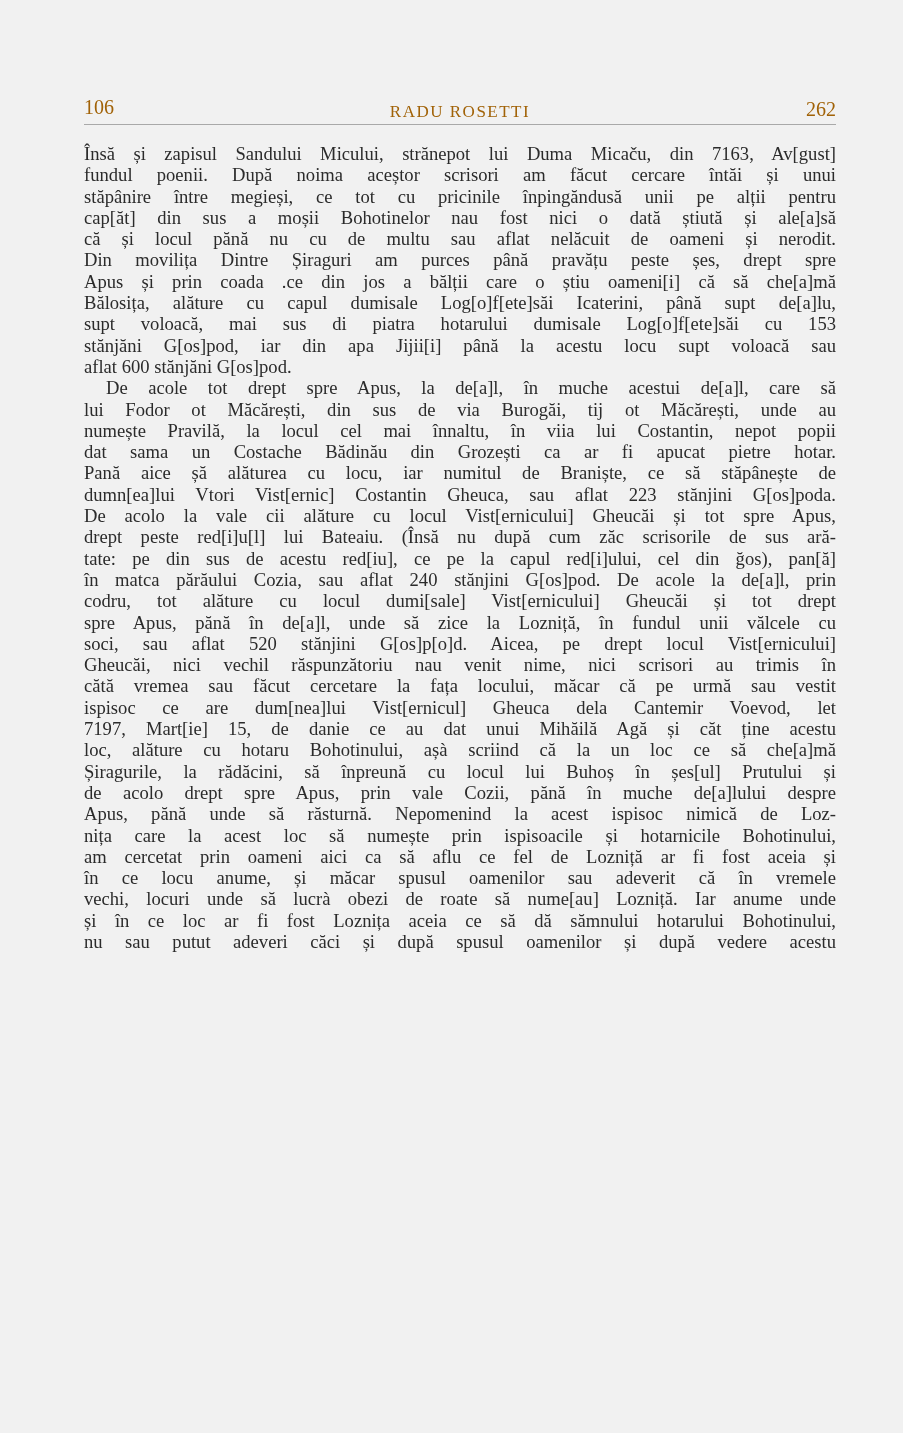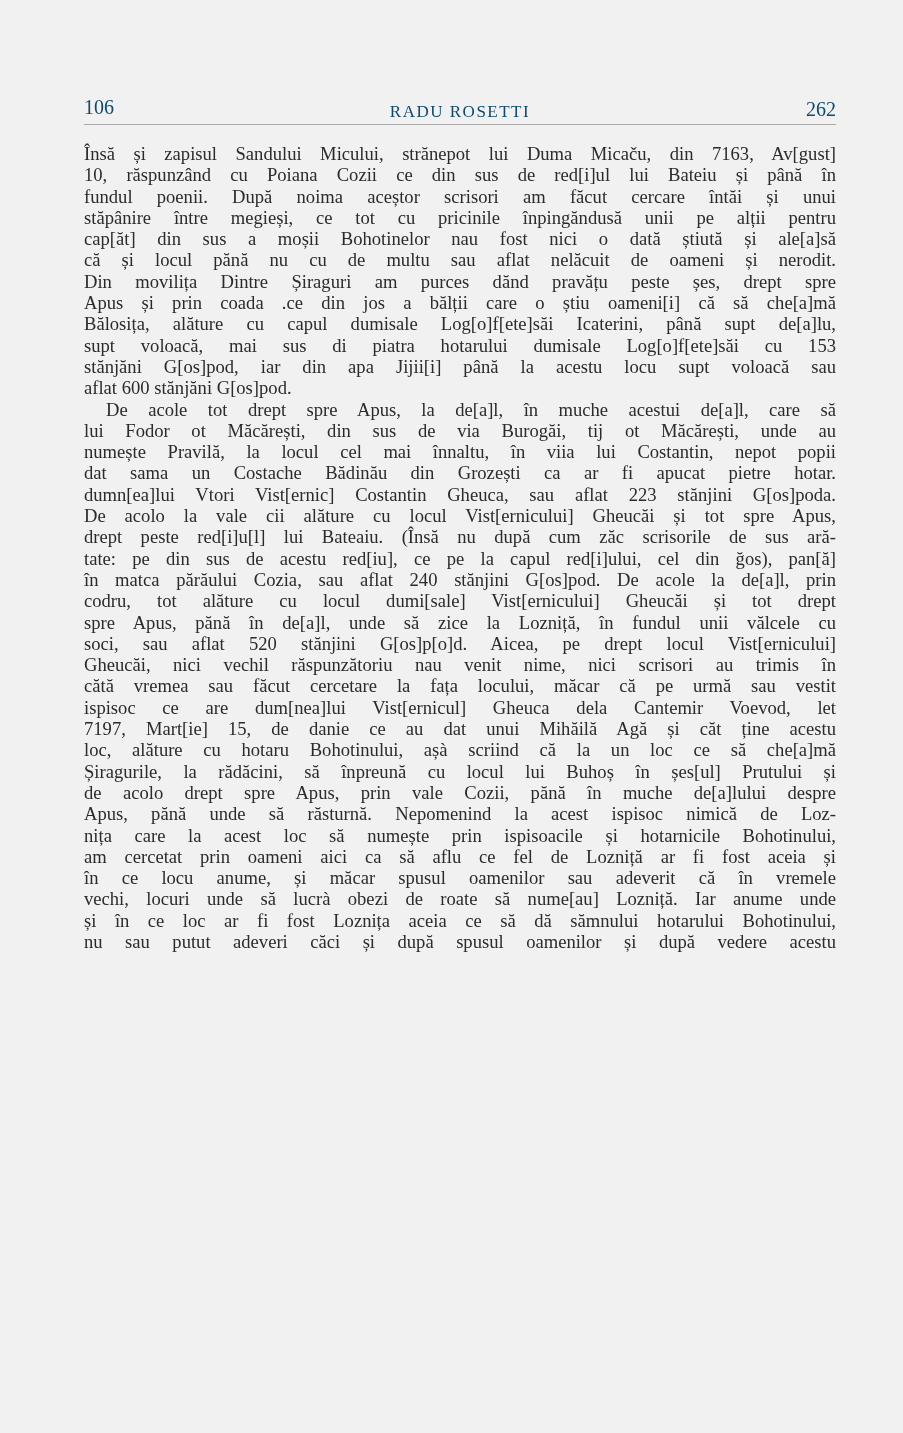--- a/index.html
+++ b/index.html
@@ -18,21 +18,21 @@
     .page {
       position: absolute;
       left: 84px;
       top: 94px;
       width: 752px;
     }
     .running-head {
       position: relative;
       height: 28px;
       font-size: 20px;
-      color: #0c4a6e;
+      color: #a16207;
       font-family: Liberation Serif, serif;
     }
     .running-head .left-num {
       position: absolute;
       left: 0;
       top: 2px;
     }
     .running-head .title {
       position: absolute;
       left: 0;
@@ -80,37 +80,37 @@
   <div class="running-head">
     <span class="left-num">106</span>
     <span class="title">RADU ROSETTI</span>
     <span class="right-num">262</span>
   </div>
   <div class="head-rule"></div>
 
   <div class="body-text">
     <div>
       <span class="line">Însă și zapisul Sandului Micului, strănepot lui Duma Micaču, din 7163, Av[gust]</span>
-      <span class="line">10, răspunzând cu Poiana Cozii ce din sus de red[i]ul lui Bateiu și până în</span>
       <span class="line">fundul poenii. După noima aceștor scrisori am făcut cercare întăi și unui</span>
       <span class="line">stăpânire între megieși, ce tot cu pricinile înpingăndusă unii pe alții pentru</span>
       <span class="line">cap[ăt] din sus a moșii Bohotinelor nau fost nici o dată știută și ale[a]să</span>
       <span class="line">că și locul pănă nu cu de multu sau aflat nelăcuit de oameni și nerodit.</span>
-      <span class="line">Din movilița Dintre Șiraguri am purces dănd pravățu peste șes, drept spre</span>
+      <span class="line">Din movilița Dintre Șiraguri am purces până pravățu peste șes, drept spre</span>
       <span class="line">Apus și prin coada .ce din jos a bălții care o știu oameni[i] că să che[a]mă</span>
       <span class="line">Bălosița, alăture cu capul dumisale Log[o]f[ete]săi Icaterini, până supt de[a]lu,</span>
       <span class="line">supt voloacă, mai sus di piatra hotarului dumisale Log[o]f[ete]săi cu 153</span>
       <span class="line">stănjăni G[os]pod, iar din apa Jijii[i] până la acestu locu supt voloacă sau</span>
       <span class="line last">aflat 600 stănjăni G[os]pod.</span>
     </div>
     <div>
       <span class="line indent">De acole tot drept spre Apus, la de[a]l, în muche acestui de[a]l, care să</span>
       <span class="line">lui Fodor ot Măcărești, din sus de via Burogăi, tij ot Măcărești, unde au</span>
       <span class="line">numește Pravilă, la locul cel mai înnaltu, în viia lui Costantin, nepot popii</span>
       <span class="line">dat sama un Costache Bădinău din Grozești ca ar fi apucat pietre hotar.</span>
+      <span class="line">Pană aice șă alăturea cu locu, iar numitul de Braniște, ce să stăpânește de</span>
       <span class="line">dumn[ea]lui Vtori Vist[ernic] Costantin Gheuca, sau aflat 223 stănjini G[os]poda.</span>
       <span class="line">De acolo la vale cii alăture cu locul Vist[ernicului] Gheucăi și tot spre Apus,</span>
       <span class="line">drept peste red[i]u[l] lui Bateaiu. (Însă nu după cum zăc scrisorile de sus ară-</span>
       <span class="line">tate: pe din sus de acestu red[iu], ce pe la capul red[i]ului, cel din ğos), pan[ă]</span>
       <span class="line">în matca părăului Cozia, sau aflat 240 stănjini G[os]pod. De acole la de[a]l, prin</span>
       <span class="line">codru, tot alăture cu locul dumi[sale] Vist[ernicului] Gheucăi și tot drept</span>
       <span class="line">spre Apus, pănă în de[a]l, unde să zice la Lozniță, în fundul unii vălcele cu</span>
       <span class="line">soci, sau aflat 520 stănjini G[os]p[o]d. Aicea, pe drept locul Vist[ernicului]</span>
       <span class="line">Gheucăi, nici vechil răspunzătoriu nau venit nime, nici scrisori au trimis în</span>
       <span class="line">cătă vremea sau făcut cercetare la fața locului, măcar că pe urmă sau vestit</span>

